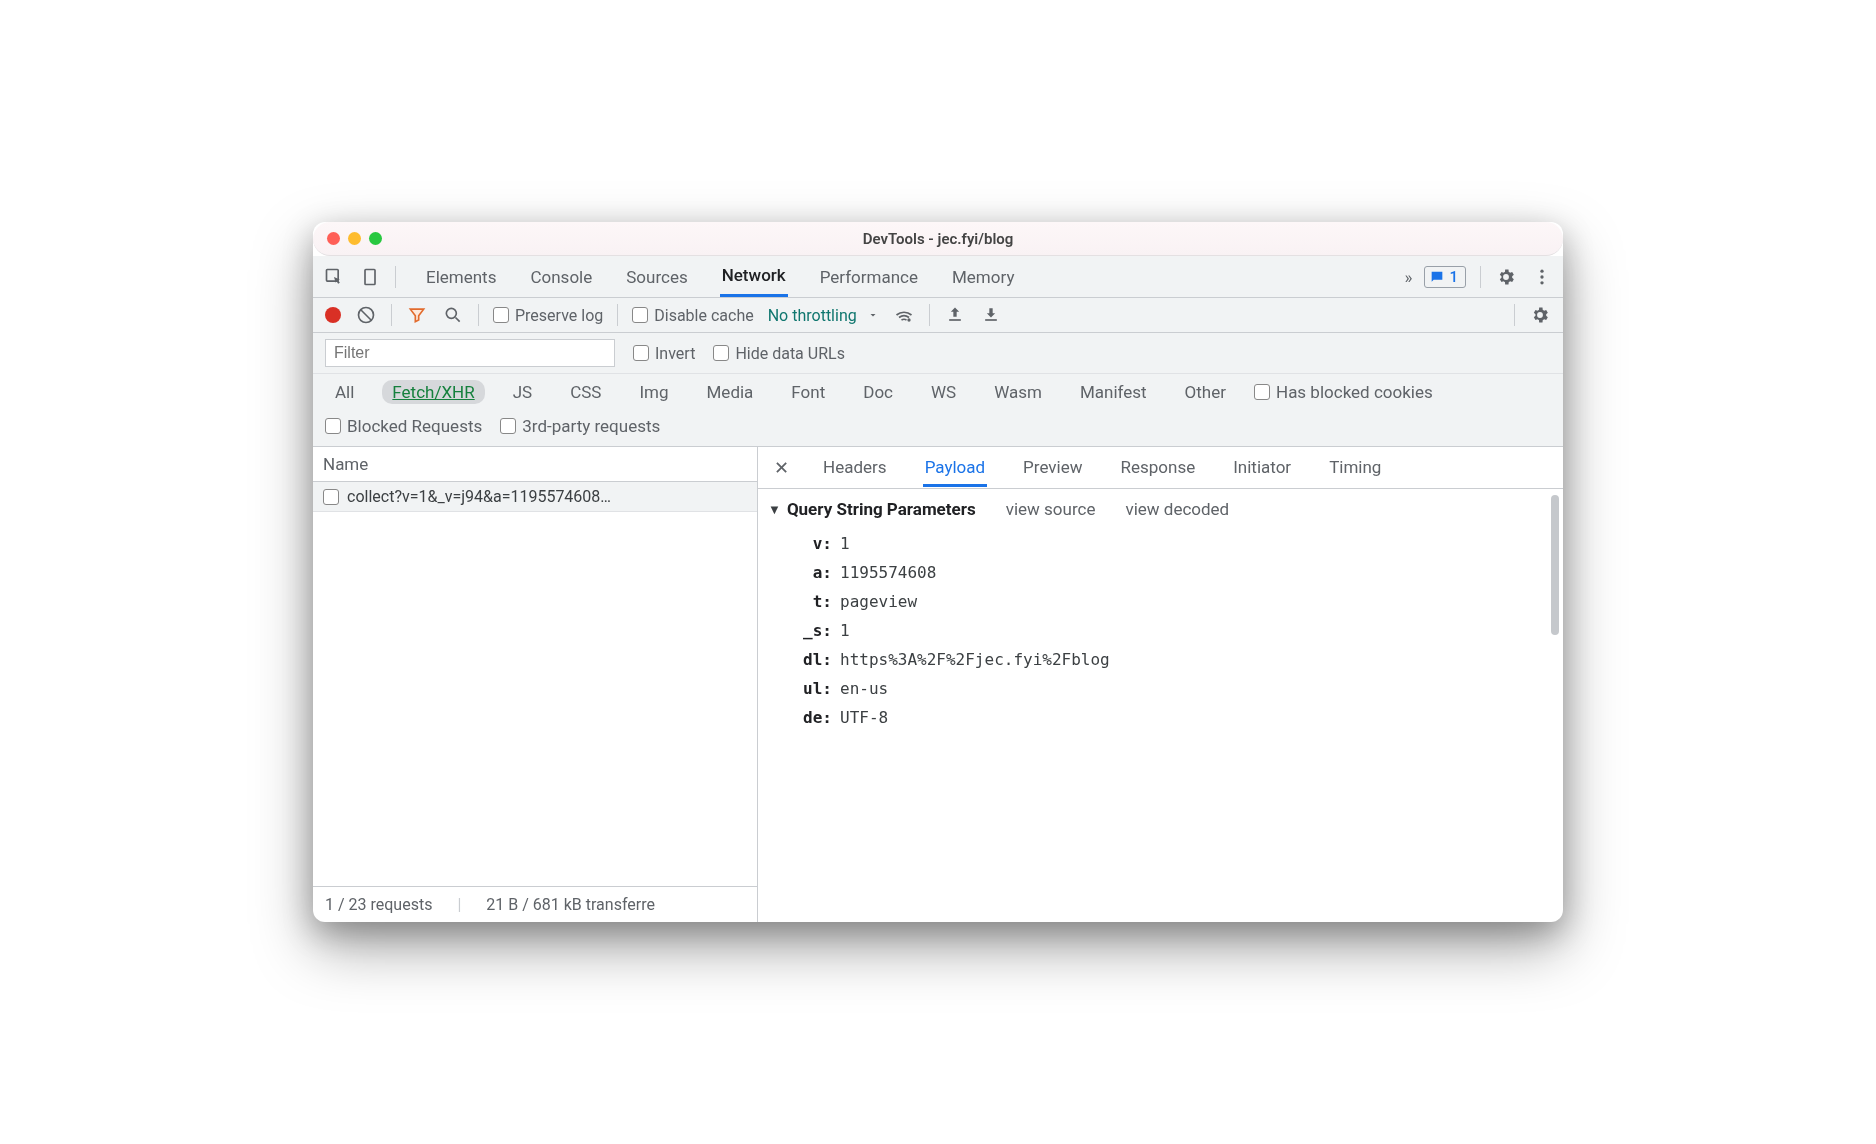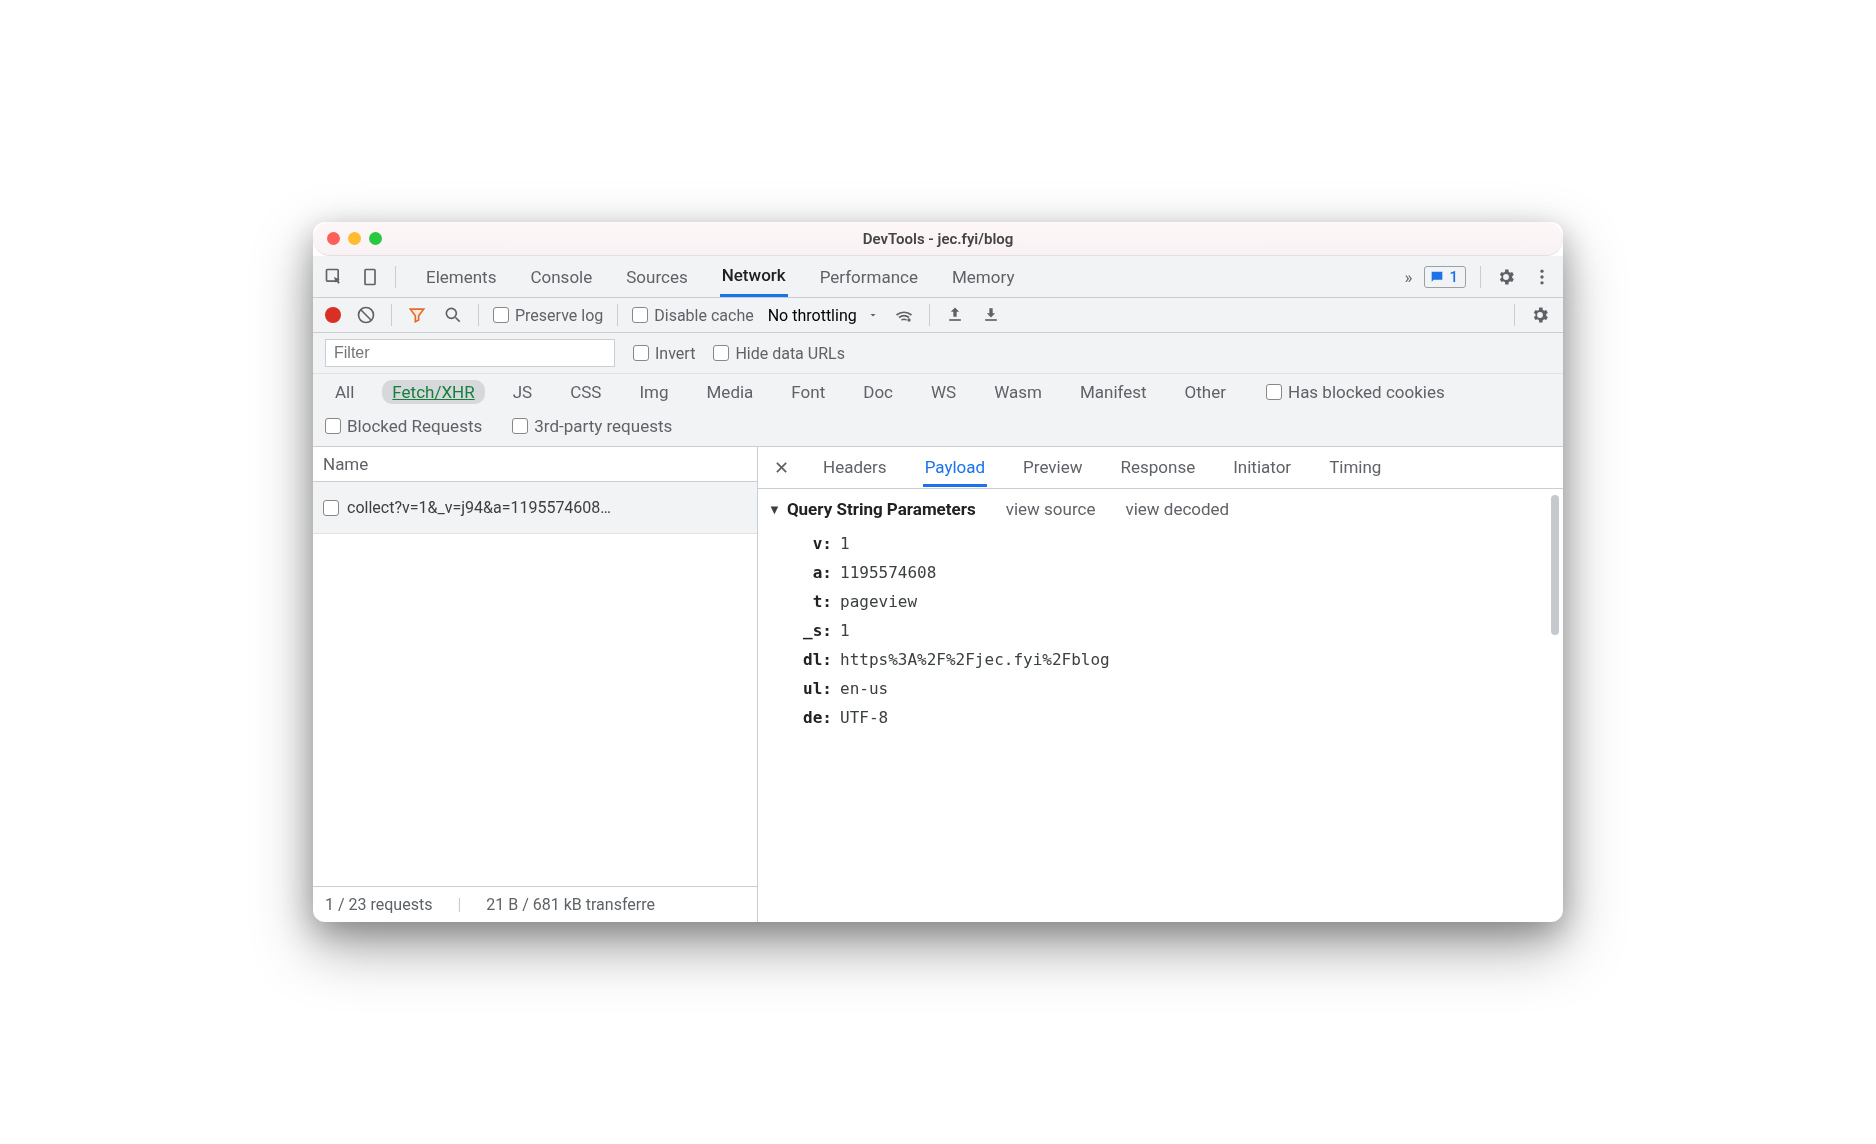--- a/index.html
+++ b/index.html
@@ -65,49 +65,49 @@
     background:#f1f3f4;
     border-bottom:1px solid #cacdd1;
     padding: 6px 12px;
     display:flex; align-items:center; gap:14px;
     font-size:16px; color:#5f6368;
   }
   .record { width:16px; height:16px; border-radius:50%; background:#d93025; }
   .divider { width:1px; height:22px; background:#cacdd1; }
   .chk { display:flex; align-items:center; gap:6px; }
   .chkbox { width:16px; height:16px; border:1.5px solid #888; border-radius:3px; background:#fff;}
-  .select { display:flex; align-items:center; gap:10px; color:#000000;}
+  .select { display:flex; align-items:center; gap:10px; color:#0f766e;}
   
   .filter-row {
     background:#f1f3f4;
     border-bottom: 1px solid #e0e2e5;
     padding: 6px 12px;
     display:flex; align-items:center; gap:18px;
     font-size:16px; color:#5f6368;
   }
   .filter-input {
     width: 290px; height:28px; border:1px solid #cacdd1; background:#fff;
     padding: 0 8px; font-size:16px; color:#5f6368;
   }
   
   .type-row, .extra-row {
     background:#f1f3f4;
     padding: 6px 12px;
-    display:flex; align-items:center; gap:30px;
+    display:flex; align-items:center; gap:18px;
     font-size:17px; color:#5f6368;
   }
   .extra-row { border-bottom:1px solid #cacdd1; padding-bottom:10px;}
   .pill { padding: 2px 10px; border-radius: 10px; }
   .pill.active { background:#d6d8db; color:#15803d;text-decoration:underline; }
   
   .split { flex:1; display:flex; min-height:0; }
   .left-pane { width: 445px; border-right:1px solid #cacdd1; display:flex; flex-direction:column;}
   .col-header { padding:7px 10px; font-size:17px; color:#5f6368; border-bottom:1px solid #cacdd1; }
   .reqlist { flex:1; overflow:auto; font-size:16px; color:#3c4043; }
-  .reqrow { display:flex; align-items:center; gap:8px; padding:16px 10px; background:#f1f3f4; border-bottom:1px solid #e0e2e5;}
+  .reqrow { display:flex; align-items:center; gap:8px; padding:5px 10px; background:#f1f3f4; border-bottom:1px solid #e0e2e5;}
   .reqrow .chkbox { flex-shrink:0;}
   .reqtext { white-space:nowrap; overflow:hidden; text-overflow:ellipsis; }
   .status-bar {
     border-top:1px solid #cacdd1; padding:8px 12px; font-size:16px; color:#5f6368;
     display:flex; gap:25px; white-space:nowrap; overflow:hidden;
   }
   .status-bar .sdiv { color:#cacdd1; }
   
   .right-pane { flex:1; display:flex; flex-direction:column; min-width:0;}
   .detail-tabs {

